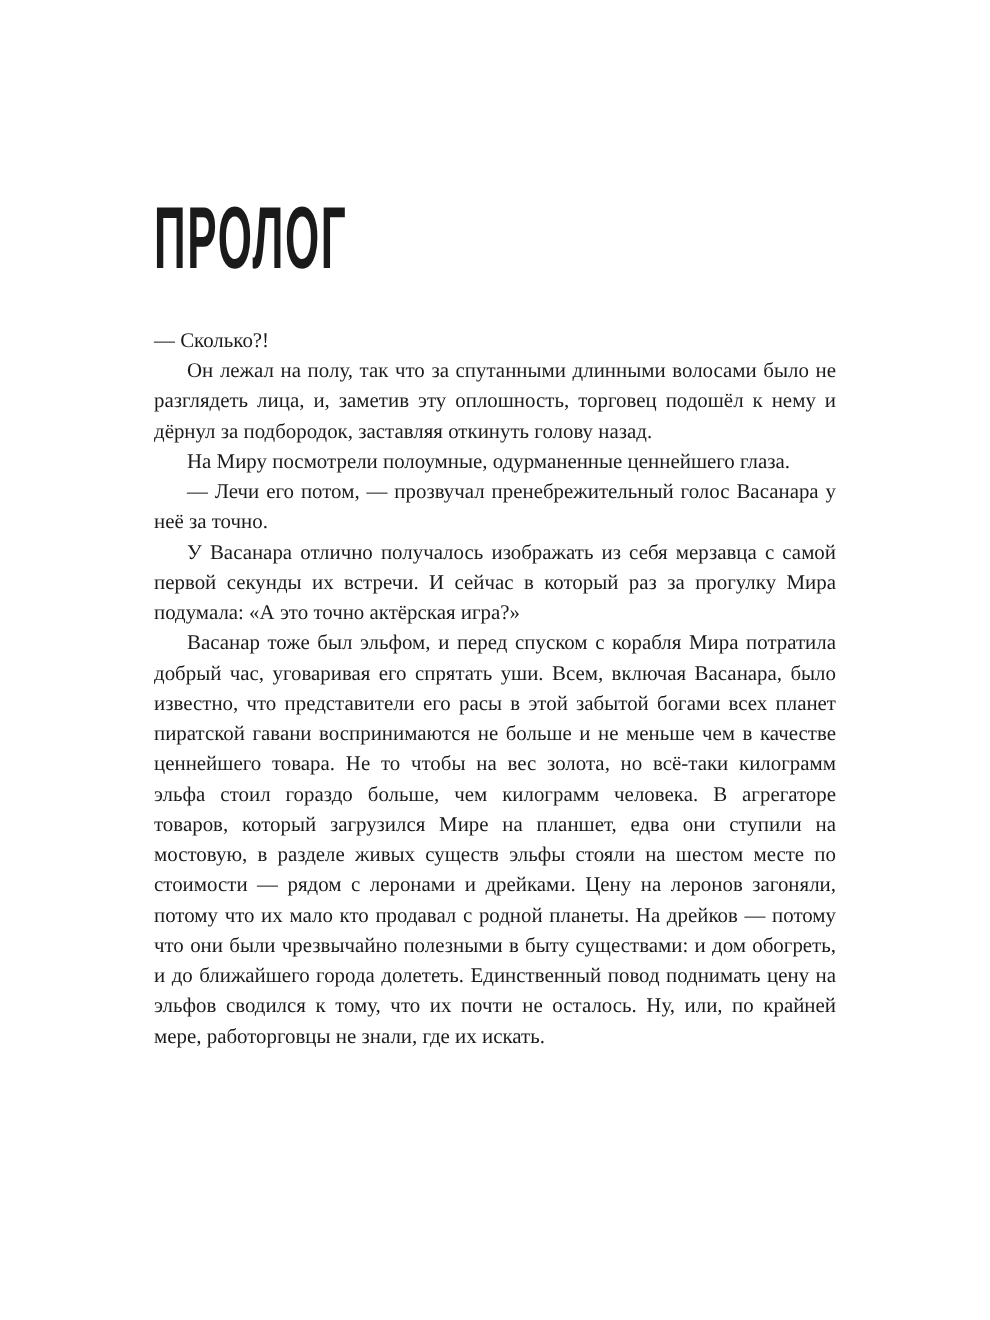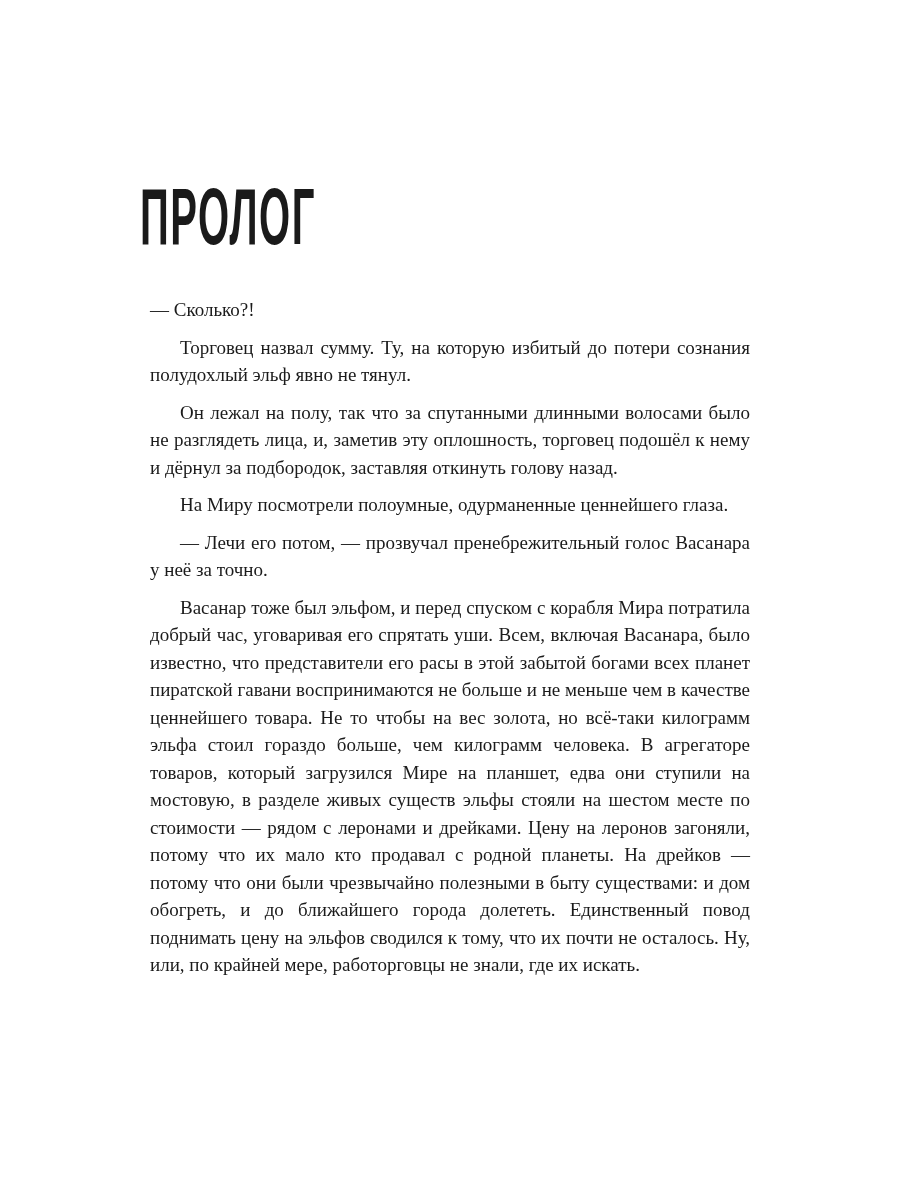--- a/index.html
+++ b/index.html
@@ -33,36 +33,36 @@
   .body-text {
     font-family: "Liberation Serif", "DejaVu Serif", serif;
     font-size: 19px;
     line-height: 27.5px;
     color: #1b1b1b;
     text-align: justify;
     hyphens: auto;
     -webkit-hyphens: auto;
   }
   .para {
-    margin: 10px;
+    margin: 0;
     text-indent: 30px;
   }
   .para.first {
     text-indent: 0;
   }
 </style>
 </head>
 <body>
 
 <div class="page">
 
   <h1 class="chapter-title">ПРОЛОГ</h1>
 
   <div class="body-text">
     <p class="para first">— Сколько?!</p>
-    <p class="para">Торговец назвал сумму. Ту, на которую избитый до потери сознания полудохлый эльф явно не тянул.</p>
     <p class="para">Он лежал на полу, так что за спутанными длинными волосами было не разглядеть лица, и, заметив эту оплошность, торговец подошёл к нему и дёрнул за подбородок, заставляя откинуть голову назад.</p>
     <p class="para">На Миру посмотрели полоумные, одурманенные ценнейшего глаза.</p>
     <p class="para">— Лечи его потом, — прозвучал пренебрежительный голос Васанара у неё за точно.</p>
+    <p class="para">У Васанара отлично получалось изображать из себя мерзавца с самой первой секунды их встречи. И сейчас в который раз за прогулку Мира подумала: «А это точно актёрская игра?»</p>
     <p class="para">Васанар тоже был эльфом, и перед спуском с корабля Мира потратила добрый час, уговаривая его спрятать уши. Всем, включая Васанара, было известно, что представители его расы в этой забытой богами всех планет пиратской гавани воспринимаются не больше и не меньше чем в качестве ценнейшего товара. Не то чтобы на вес золота, но всё-таки килограмм эльфа стоил гораздо больше, чем килограмм человека. В агрегаторе товаров, который загрузился Мире на планшет, едва они ступили на мостовую, в разделе живых существ эльфы стояли на шестом месте по стоимости — рядом с леронами и дрейками. Цену на леронов загоняли, потому что их мало кто продавал с родной планеты. На дрейков — потому что они были чрезвычайно полезными в быту существами: и дом обогреть, и до ближайшего города долететь. Единственный повод поднимать цену на эльфов сводился к тому, что их почти не осталось. Ну, или, по крайней мере, работорговцы не знали, где их искать.</p>
   </div>
 
 </div>
 
 </body></html>

